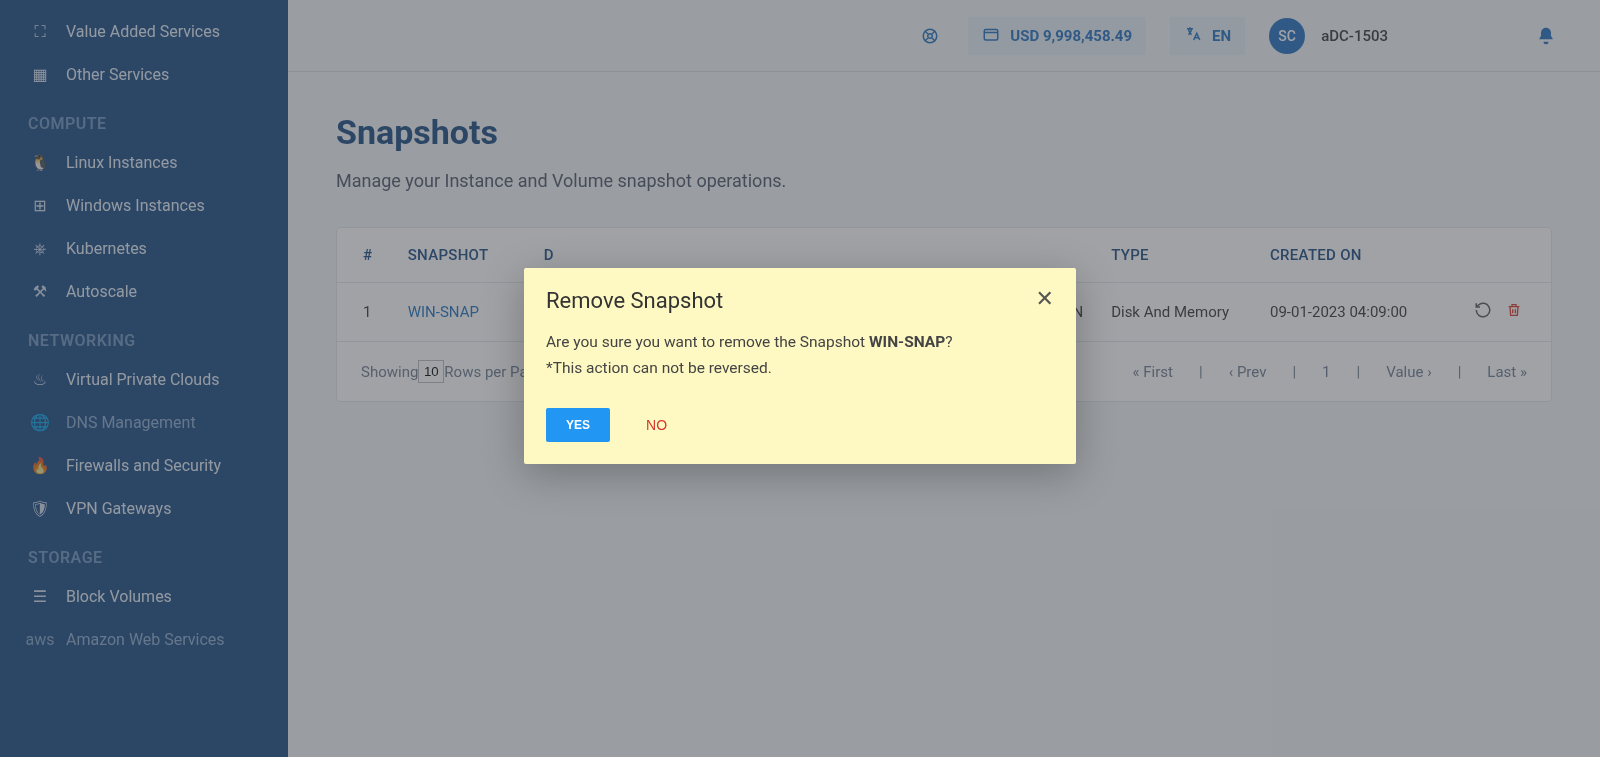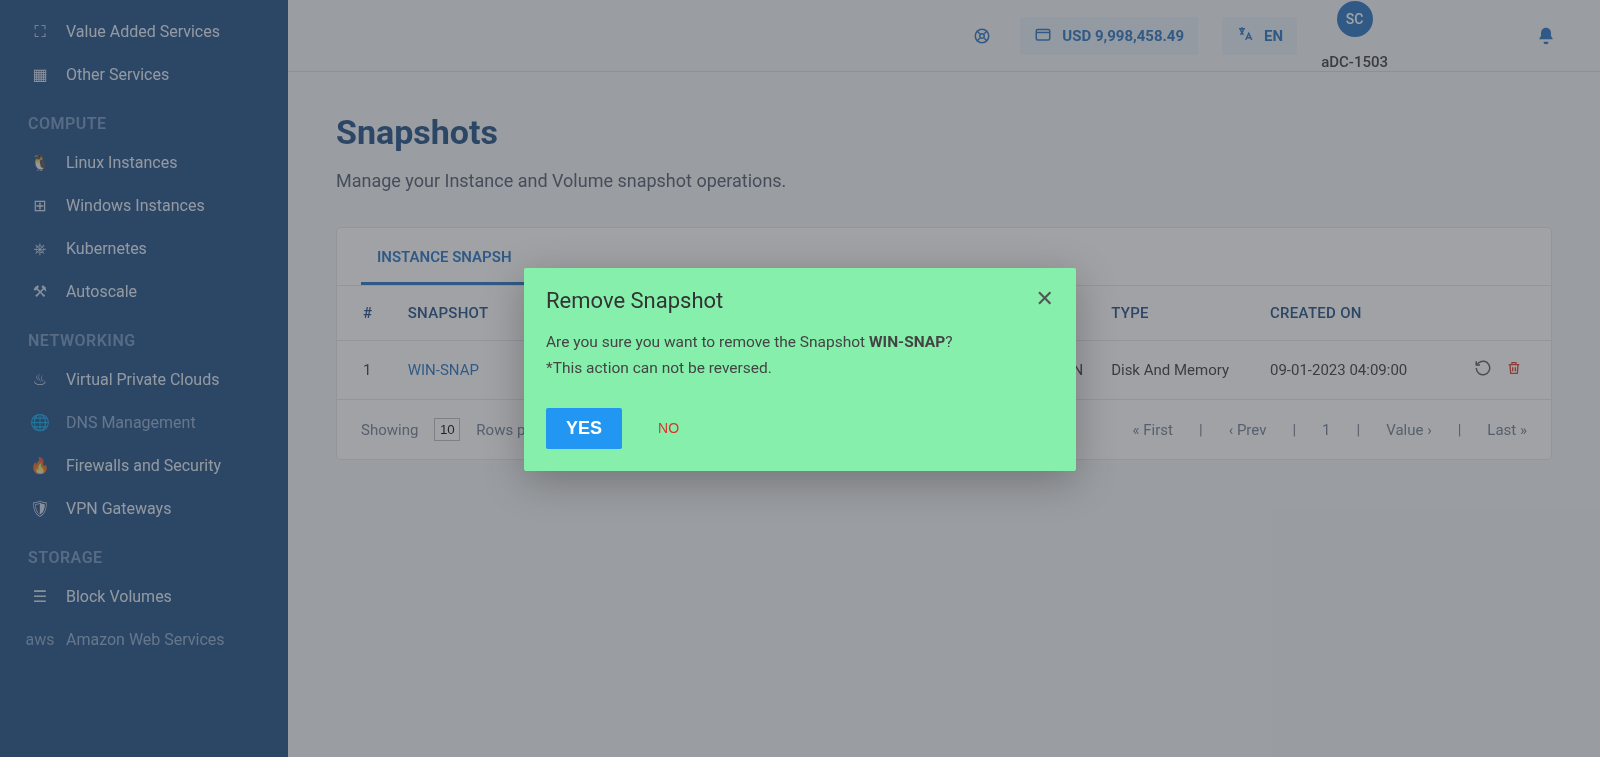--- a/index.html
+++ b/index.html
@@ -89,21 +89,21 @@
   .topbar .avatar {
     width: 36px; height: 36px;
     border-radius: 50%;
     background: #1e6fbf;
     color: #fff;
     display: inline-flex;
     align-items: center; justify-content: center;
     font-size: 14px;
     font-weight: 500;
   }
-  .topbar .user { display: flex; align-items: center; gap: 16px; color: #333; font-weight: 500; flex-direction: column; }
+  .topbar .user { display: flex; align-items: center; gap: 16px; color: #333; font-weight: 500; }
   .content {
     padding: 40px 48px;
   }
   .page-title {
     font-size: 34px;
     color: #164680;
     font-weight: 700;
     margin-bottom: 18px;
   }
   .page-desc {
@@ -151,49 +151,49 @@
   .row-actions .restore { color: #555; cursor:pointer; }
   .row-actions .delete { color: #d9362b; cursor:pointer; }
   .pager {
     display: flex;
     justify-content: space-between;
     align-items: center;
     padding: 18px 24px;
     color: #6b7a90;
     font-size: 15px;
   }
-  .pager .left { display:flex; align-items:center; gap:16px; }
+  .pager .left { display:flex; align-items:center; gap:0; }
   .pager input { width: 26px; text-align:center; padding: 3px 2px; border:1px solid #bbb; }
   .pager .right { display:flex; gap: 26px; align-items:center; }
   .pager .pg { cursor:pointer; }
   .overlay {
     position: absolute;
     inset: 0;
     background: rgba(65,69,75,0.5);
     display: flex;
     align-items: flex-start;
     justify-content: center;
   }
   .modal {
-    background: #86efac;
+    background: #fef9c3;
     width: 552px;
     margin-top: 268px;
     border-radius: 2px;
     box-shadow: 0 10px 40px rgba(0,0,0,0.25);
     position: relative;
   }
   .modal-header {
     padding: 20px 22px 10px 22px;
     display:flex; justify-content: space-between; align-items:flex-start;
   }
   .modal-title { font-size: 22px; color: #333; font-weight: 400; }
   .modal-close { font-size: 22px; color: #555; cursor:pointer; line-height:1; }
   .modal-body { padding: 6px 22px 10px 22px; color: #444; font-size: 15.5px; line-height:1.7; }
   .modal-actions { padding: 16px 22px 22px 22px; display:flex; gap: 36px; align-items:center; }
-  .btn-yes { background:#2196f3; color:#fff; border:none; padding: 10px 20px; font-size:18px; font-weight:600; cursor:pointer; border-radius:2px; }
+  .btn-yes { background:#2196f3; color:#fff; border:none; padding: 10px 20px; font-size:12px; font-weight:600; cursor:pointer; border-radius:2px; }
   .btn-no { background:none; border:none; color:#d9362b; font-size:14px; font-weight:500; cursor:pointer; }
   .icn { width:18px; height:18px; display:inline-block; }
 </style>
 </head>
 <body>
 
 <div class="sidebar">
   <div class="nav-item">
     <span class="icon">⛶</span>
     <span>Value Added Services</span>
@@ -289,23 +289,20 @@
           <path d="M12 2a6 6 0 0 0-6 6v4l-2 3v1h16v-1l-2-3V8a6 6 0 0 0-6-6zm0 20a3 3 0 0 0 3-3H9a3 3 0 0 0 3 3z"></path>
         </svg>
     </span>
   </div>
 
   <div class="content">
     <h1 class="page-title">Snapshots</h1>
     <p class="page-desc">Manage your Instance and Volume snapshot operations.</p>
 
     <div class="card">
-      <div class="tabs">
-        <div class="tab active">INSTANCE SNAPSH</div>
-      </div>
 
       <table class="table">
         <thead>
           <tr>
             <th style="width:50px;padding-left:26px">#</th>
             <th style="width:120px">SNAPSHOT</th>
             <th style="width:500px">D</th>
             <th style="width:140px">TYPE</th>
             <th style="width:180px">CREATED ON</th>
             <th style="width:80px"></th>

